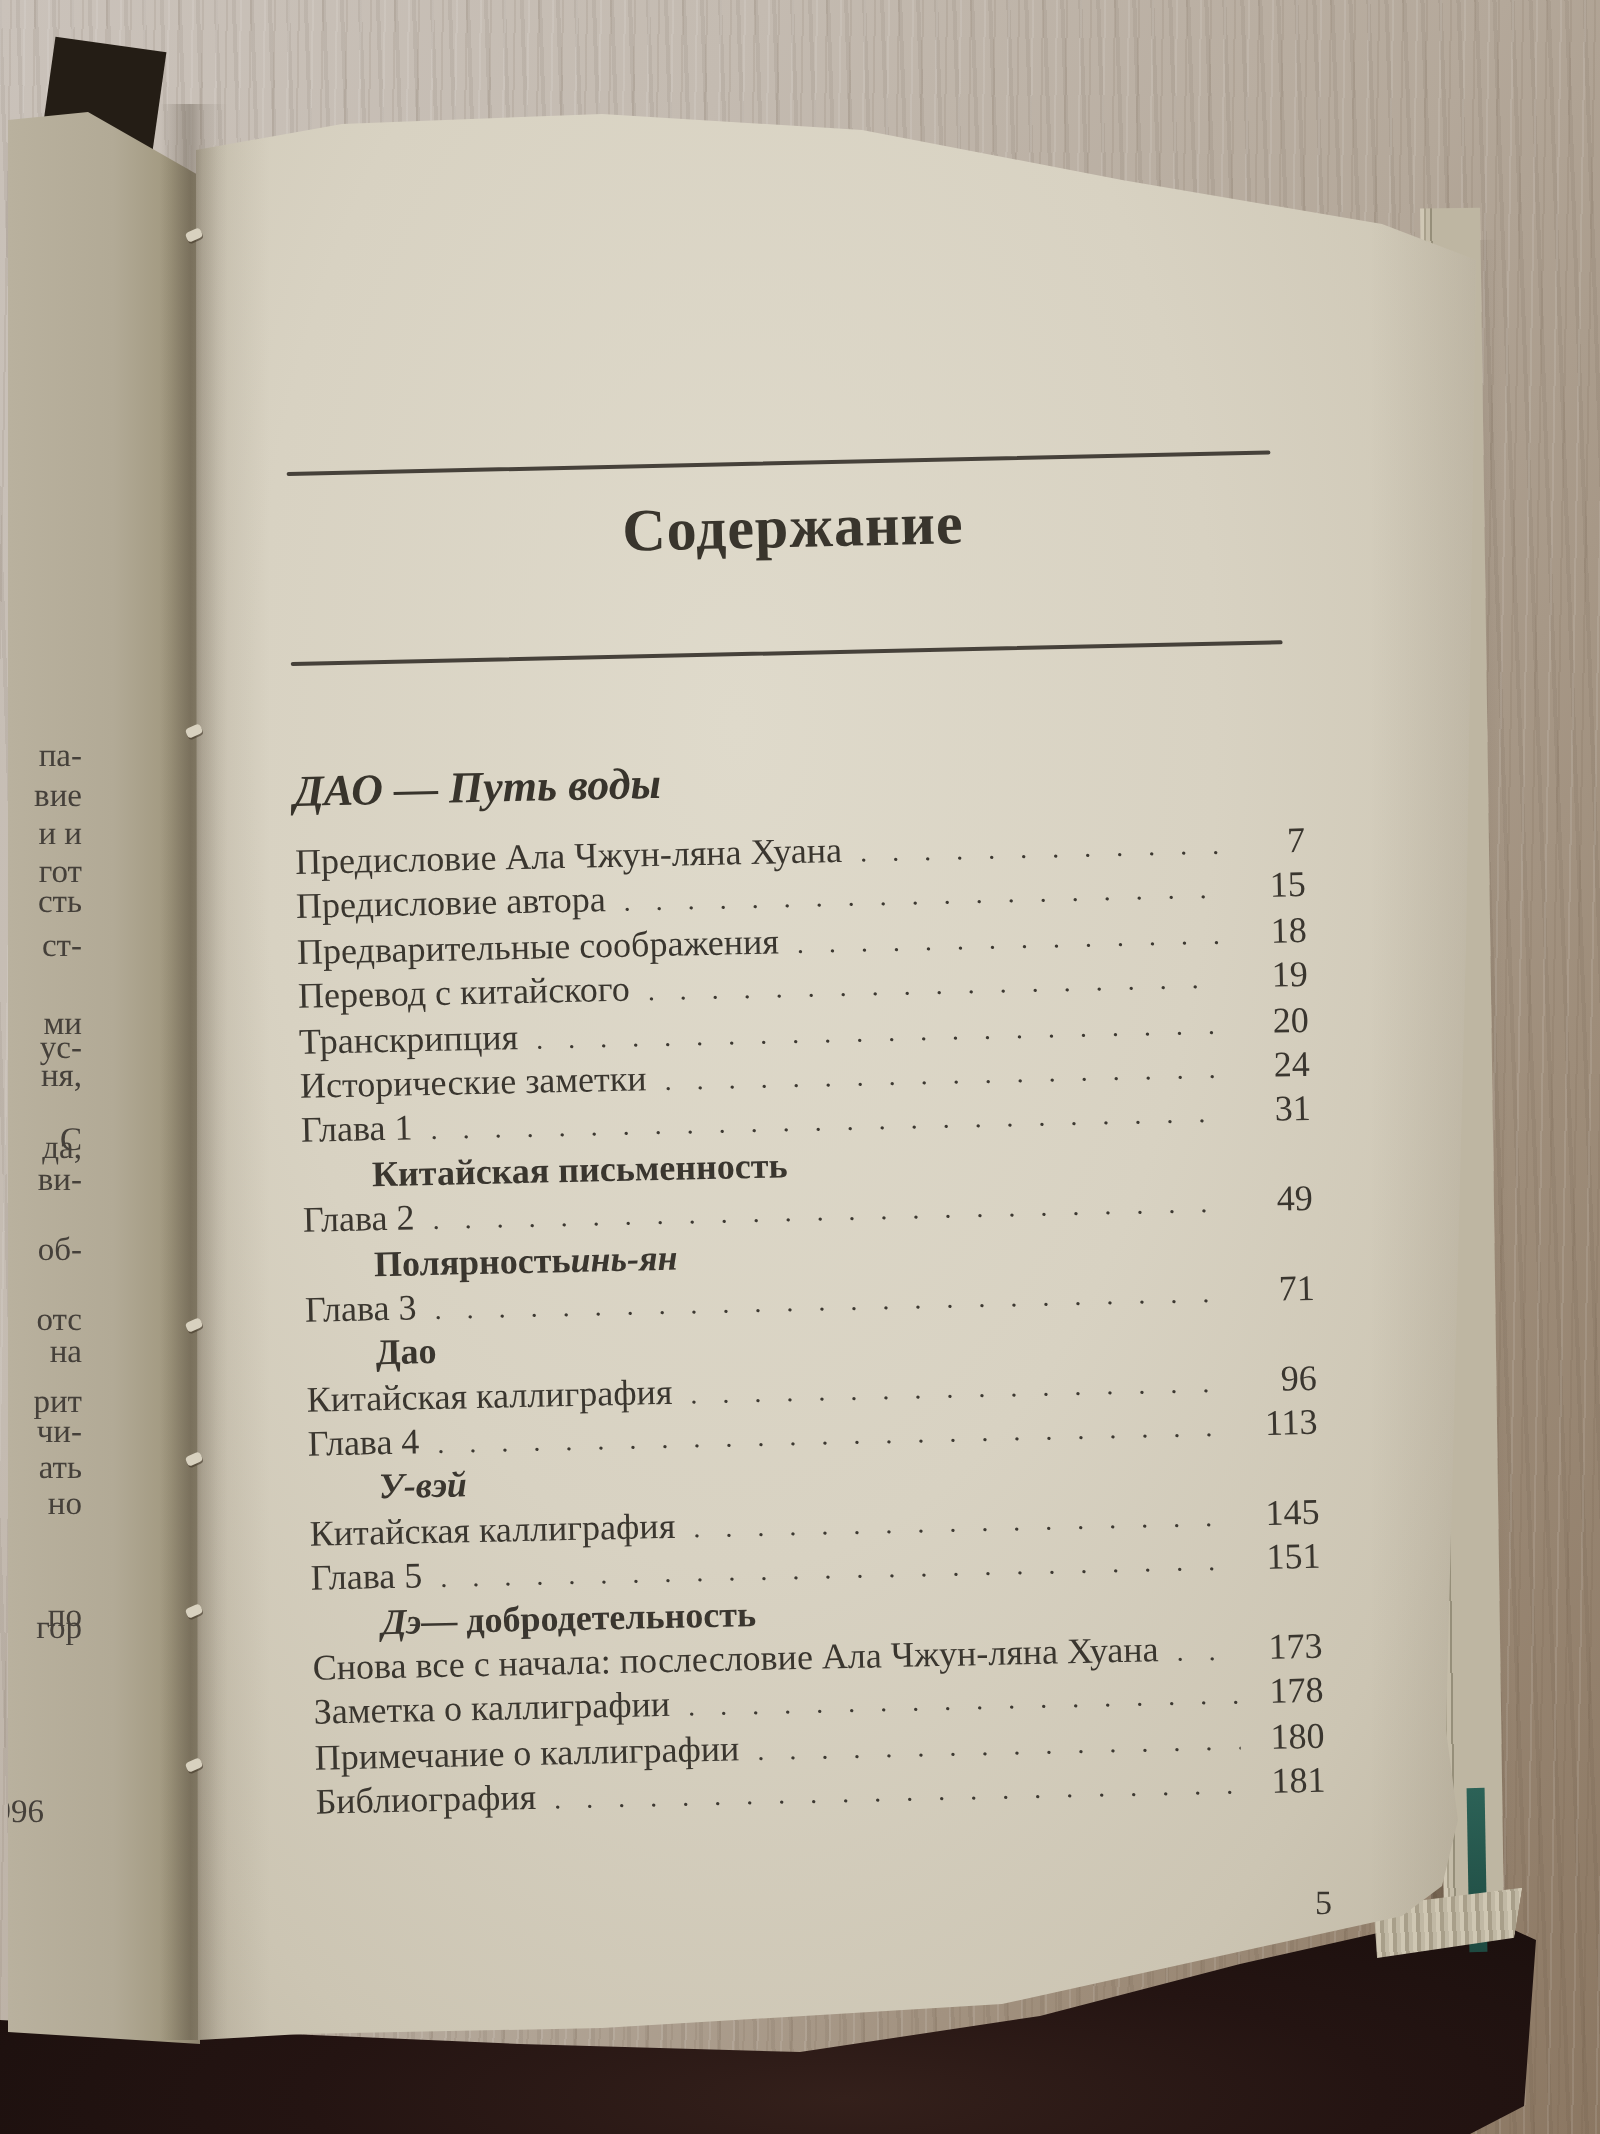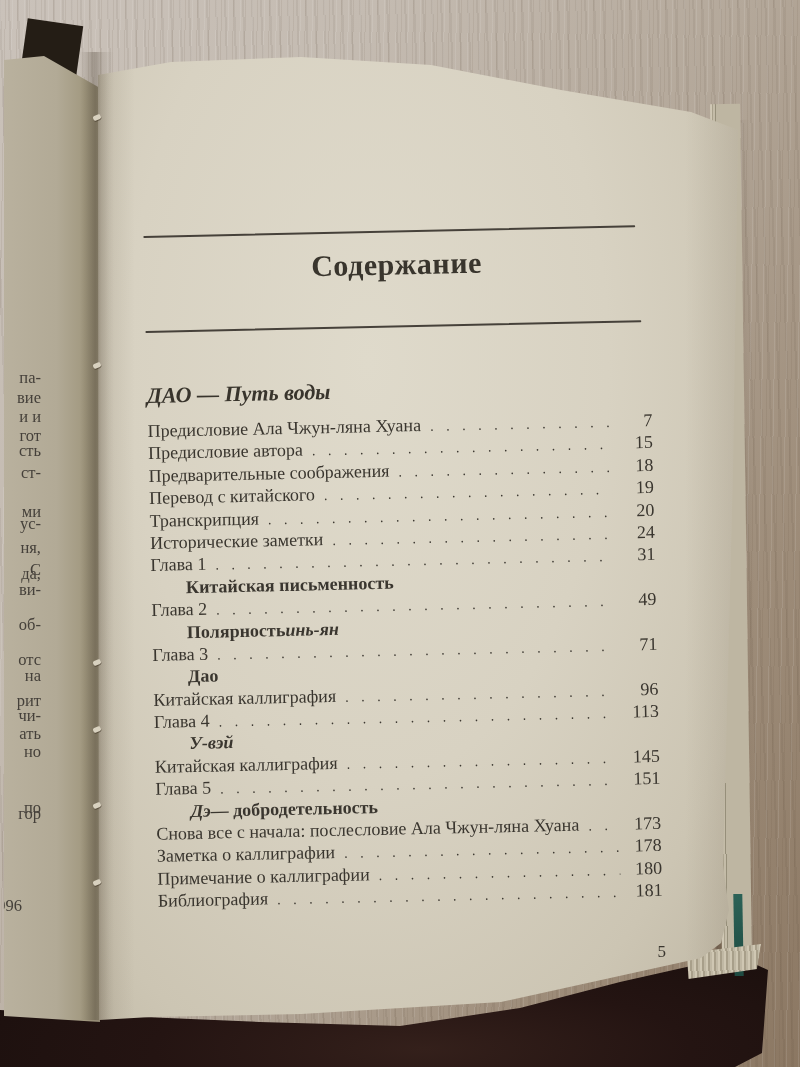--- a/index.html
+++ b/index.html
@@ -67,21 +67,21 @@
 
   <div class="left-page">
     <span class="frag" style="top:316px">па-</span>
     <span class="frag" style="top:336px">вие</span>
     <span class="frag" style="top:355px">и и</span>
     <span class="frag" style="top:374px">гот</span>
     <span class="frag" style="top:389px">сть</span>
     <span class="frag" style="top:411px">ст-</span>
     <span class="frag" style="top:450px">ми</span>
     <span class="frag" style="top:462px">ус-</span>
-    <span class="frag" style="top:486px">ня,</span>
+    <span class="frag" style="top:476px">ня,</span>
     <span class="frag" style="top:508px">С</span>
     <span class="frag" style="top:528px">ви-</span>
     <span class="frag" style="top:512px">да,</span>
     <span class="frag" style="top:563px">об-</span>
     <span class="frag" style="top:598px">отс</span>
     <span class="frag" style="top:654px">чи-</span>
     <span class="frag" style="top:614px">на</span>
     <span class="frag" style="top:639px">рит</span>
     <span class="frag" style="top:672px">ать</span>
     <span class="frag" style="top:690px">но</span>

